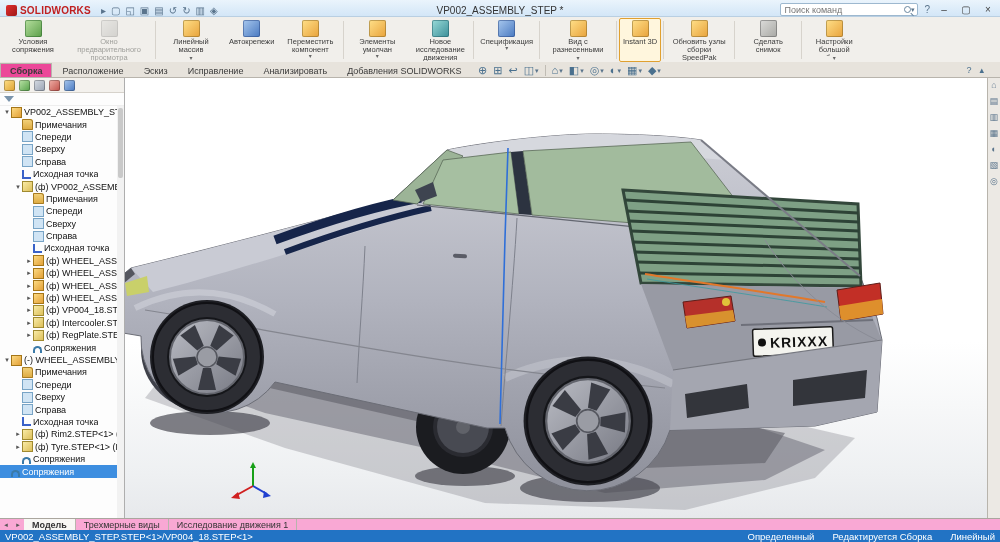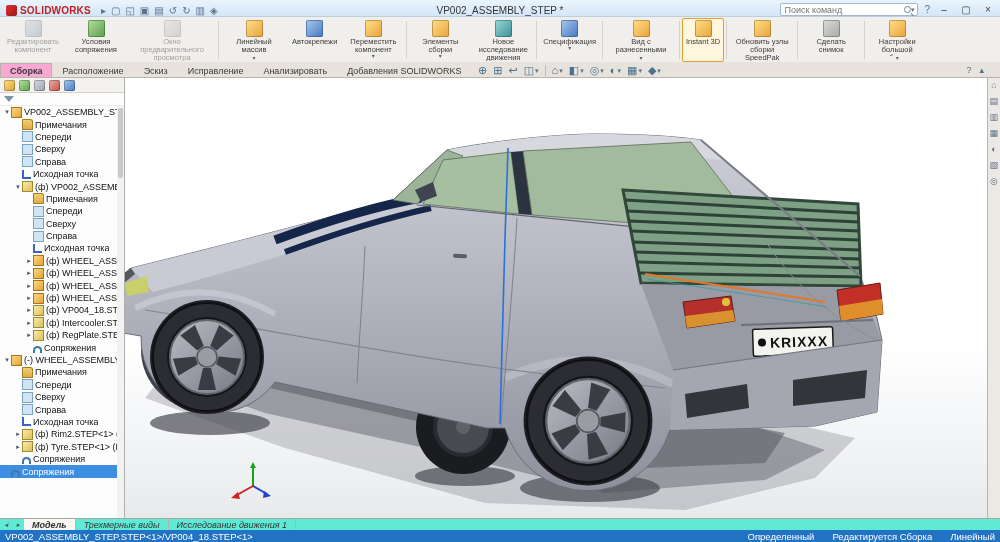--- a/index.html
+++ b/index.html
@@ -43,21 +43,21 @@
   .rbtn.disabled .rlabel { color:#a0a09c; }
   .rbtn.disabled .ricon { opacity:.4; }
   .rbtn.active { background:#fff6dd; border-color:var(--instant3d-highlight,#e0a030); }
   .rcaret { font-size:6px; color:#666; line-height:5px; }
   .rsep { width:1px; background:#d7d3cc; margin:3px 1px; flex:none; }
 
   
   .tabband { height:16px; background:#e7e3dc; border-bottom:1px solid #b8b4ac;
     display:flex; align-items:flex-end; position:relative; font-size:9px; }
   .rtab { padding:2px 9px 1px 9px; color:#3a3a3a; border:1px solid transparent; border-bottom:none; }
-  .rtab.active { background:#f9a8d4; border-color:#b8b4ac; font-weight:bold; }
+  .rtab.active { background:#ec4899; border-color:#b8b4ac; font-weight:bold; }
   .hud { position:absolute; left:478px; top:0; height:16px; display:flex; align-items:center; gap:6px; }
   .hudicon { font-size:11px; line-height:1; color:#4a708e; display:flex; align-items:center; gap:1px; }
   .hudsep { width:1px; height:11px; background:#c0bcb4; }
   .band-right { position:absolute; right:16px; top:0; height:16px; display:flex; align-items:center; gap:8px;
     color:#4a708e; font-size:9px; }
 
   
   .content { height:440px; display:flex; position:relative; }
 
   
@@ -90,21 +90,21 @@
   
   .viewport { flex:1; position:relative; background:linear-gradient(#ffffff 60%, #eef0f2 90%, #e7e9ec); overflow:hidden; }
   .viewport svg { position:absolute; inset:0; }
 
   
   .task-strip { width:13px; background:#ece9e4; border-left:1px solid #b8b4ac; display:flex;
     flex-direction:column; align-items:center; padding-top:3px; gap:7px; }
   .tpicon { font-size:9px; color:#5a748c; line-height:1; }
 
   
-  .bottombar { height:12px; background:#5eead4; border-top:1px solid #aaa69e; display:flex; align-items:stretch; font-size:9px;font-style:italic; }
+  .bottombar { height:12px; background:#f9a8d4; border-top:1px solid #aaa69e; display:flex; align-items:stretch; font-size:9px; }
   .bnav { width:12px; display:flex; align-items:center; justify-content:center; color:#555; font-size:7px; }
   .btab { padding:0 8px; display:flex; align-items:center; color:#333; border-right:1px solid #b8b4ac; }
   .btab.active { background:#f8f7f4; font-weight:bold; }
 
   
   .statusbar { height:12px; background:var(--status-bar,#2273c4); color:#fff; display:flex;
     align-items:center; font-size:9.5px; padding:0 5px; }
   .sb-left { white-space:nowrap; overflow:hidden; }
   .sb-right { margin-left:auto; display:flex; align-items:center; gap:18px; white-space:nowrap; }
   .sb-item { display:flex; align-items:center; gap:3px; }
@@ -136,24 +136,20 @@
       <span class="caret">▾</span>
     </div>
     <span class="qicon">?</span>
     <span class="winbtn">–</span>
     <span class="winbtn">▢</span>
     <span class="winbtn close">×</span>
   </div>
 </div>
 
 <div class="ribbon" id="ribbon">
-    <div class="rbtn disabled">
-      <span class="ricon ri-bluegray"></span>
-      <span class="rlabel">Редактировать компонент</span>
-    </div>
     <div class="rbtn">
       <span class="ricon ri-green"></span>
       <span class="rlabel">Условия сопряжения</span>
     </div>
     <div class="rbtn disabled" style="width: 88px; max-width: 88px;">
       <span class="ricon ri-gray"></span>
       <span class="rlabel">Окно предварительного просмотра компонента</span>
     </div>
     <div class="rsep"></div>
     <div class="rbtn" style="width: 66px; max-width: 66px;">
@@ -166,21 +162,21 @@
       <span class="rlabel">Автокрепежи</span>
     </div>
     <div class="rbtn">
       <span class="ricon ri-yellow"></span>
       <span class="rlabel">Переместить компонент</span>
       <span class="rcaret">▾</span>
     </div>
     <div class="rsep"></div>
     <div class="rbtn">
       <span class="ricon ri-yellow"></span>
-      <span class="rlabel">Элементы сборки</span>
+      <span class="rlabel">Элементы умолчан</span>
       <span class="rcaret">▾</span>
     </div>
     <div class="rbtn">
       <span class="ricon ri-teal"></span>
       <span class="rlabel">Новое исследование движения</span>
     </div>
     <div class="rsep"></div>
     <div class="rbtn">
       <span class="ricon ri-blue"></span>
       <span class="rlabel">Спецификация</span>

